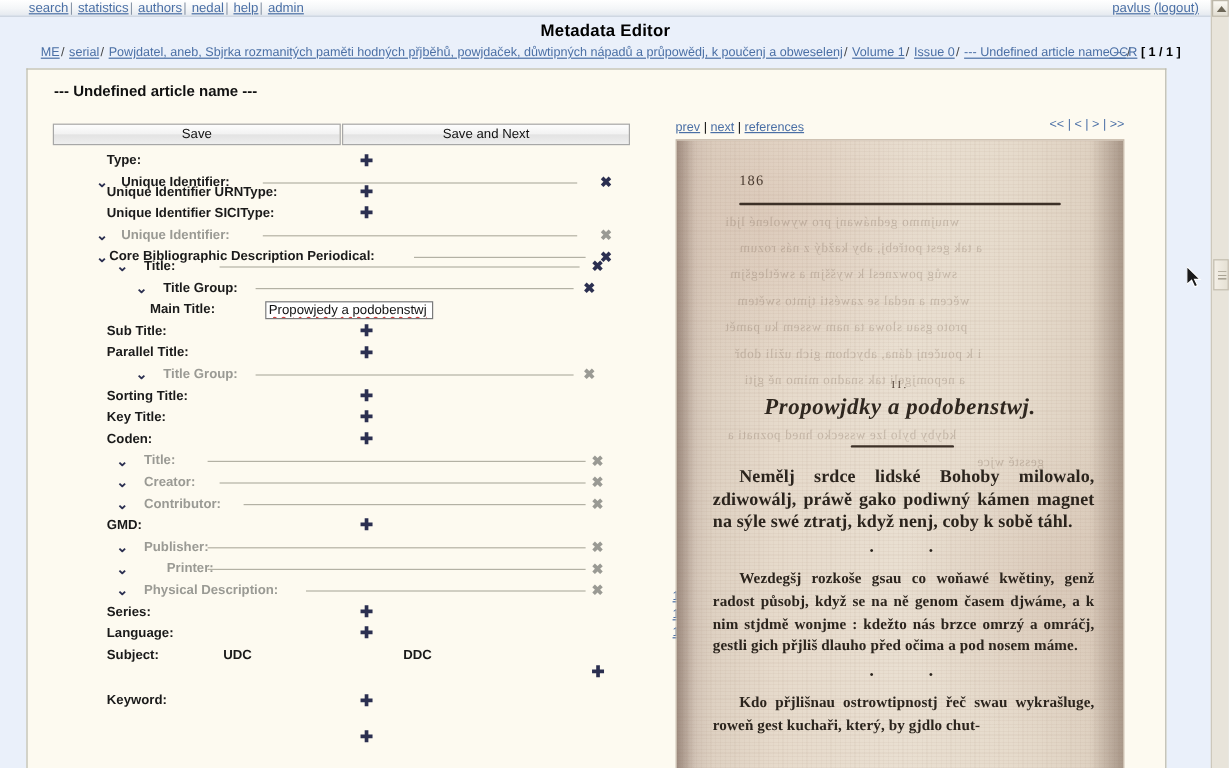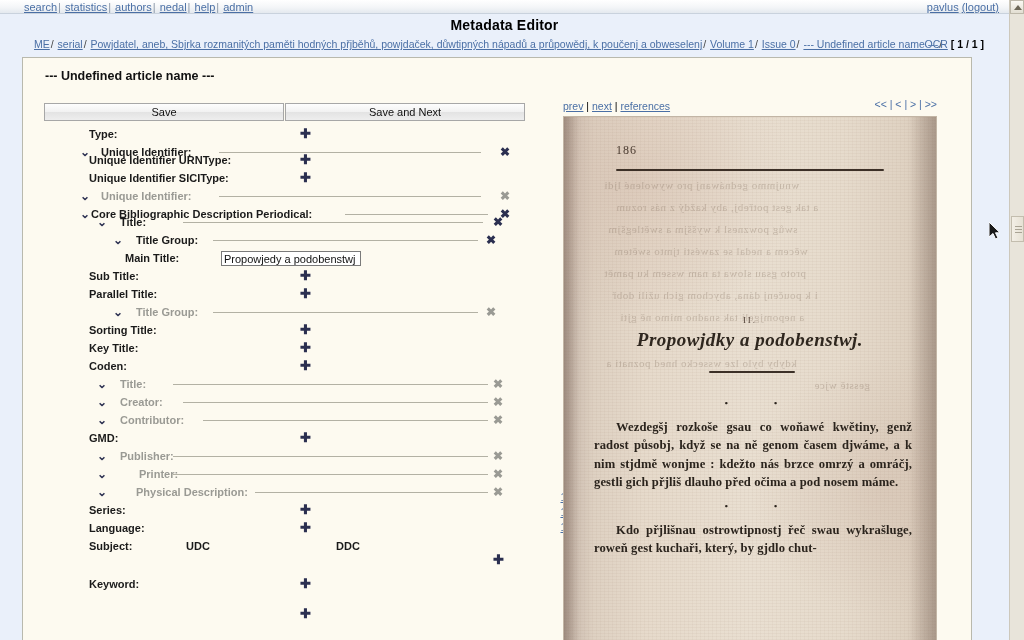--- a/index.html
+++ b/index.html
@@ -384,21 +384,21 @@
         <span class="xbtn dim" style="left:470px;">✖</span>
       </div>
       <div class="row" style="position: absolute; left: 0px; top: 340px; width: 540px; height: 16px;">
         <span class="chev" style="left:72px;">⌄</span>
         <span class="lbl dim" style="left:97px;padding-left:19px;">Printer:</span>
         <span class="rule" style="left:150px; width:315px;"></span>
         <span class="xbtn dim" style="left:470px;">✖</span>
       </div>
       <div class="row" style="position: absolute; left: 0px; top: 358px; width: 540px; height: 16px;">
         <span class="chev" style="left:72px;">⌄</span>
-        <span class="lbl dim" style="left:97px;margin-left:16px;">Physical Description:</span>
+        <span class="lbl dim" style="left:97px;">Physical Description:</span>
         <span class="rule" style="left:232px; width:233px;"></span>
         <span class="xbtn dim" style="left:470px;">✖</span>
       </div>
       <div class="row" style="position: absolute; left: 0px; top: 376px; width: 540px; height: 16px;">
         <span class="lbl" style="left:66px;">Series:</span>
         <span class="plus" style="left:277px;">✚</span>
       </div>
       <div class="row" style="position: absolute; left: 0px; top: 394px; width: 540px; height: 16px;">
         <span class="lbl" style="left:66px;">Language:</span>
         <span class="plus" style="left:277px;">✚</span>
@@ -455,20 +455,21 @@
     <div class="bleed" style="left:48px; top:172px;">i k poučenj dána, abychom gich užili dobř</div>
     <div class="bleed" style="left:56px; top:194px;">a nepomjgeli tak snadno mimo ně gjti</div>
     <div class="bleed" style="left:42px; top:240px;">kdyby bylo lze wssecko hned poznati a</div>
     <div class="bleed" style="left:250px; top:262px;">gesstě wjce</div>
 
     <div class="scan-sec">II.</div>
     <div class="scan-heading">Propowjdky a podobenstwj.</div>
     <div class="scan-rule-mid"></div>
 
     <div class="scan-body">
+      <p class="drop">Nemělj srdce lidské Bohoby milowalo, zdiwowálj, práwě gako podiwný kámen magnet na sýle swé ztratj, když nenj, coby k sobě táhl.</p>
       <div class="dots">•   •</div>
       <p>Wezdegšj rozkoše gsau co woňawé kwětiny, genž radost působj, když se na ně genom časem djwáme, a k nim stjdmě wonjme : kdežto nás brzce omrzý a omráčj, gestli gich přjliš dlauho před očima a pod nosem máme.</p>
       <div class="dots">•   •</div>
       <p>Kdo přjlišnau ostrowtipnostj řeč swau wykrašluge, roweň gest kuchaři, který, by gjdlo chut-</p>
     </div>
   </div>
 </div>
 
 <div class="scrollbar">
   <div class="sb-up"></div>

